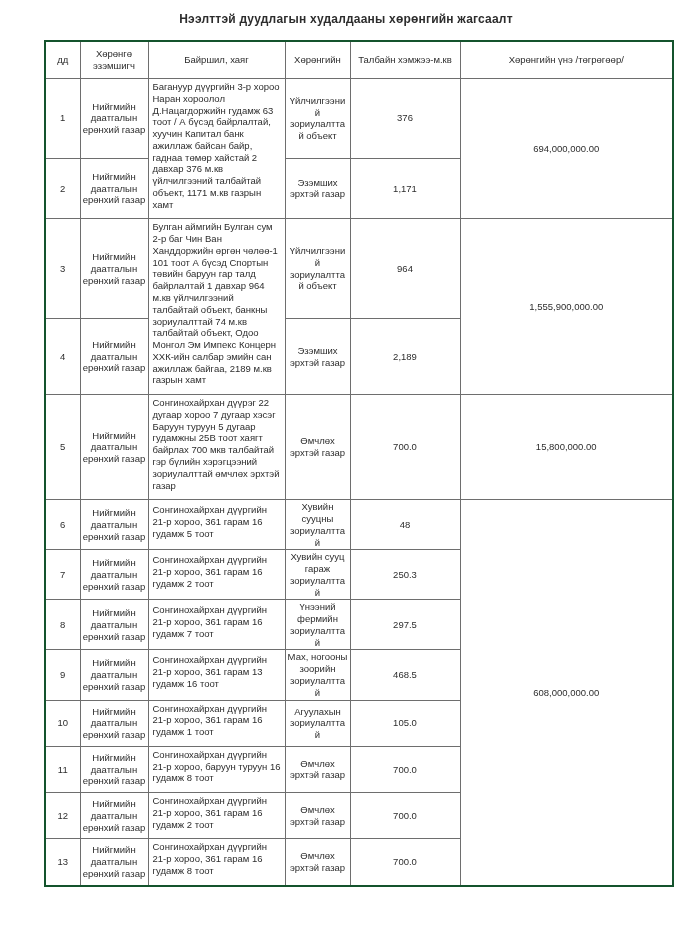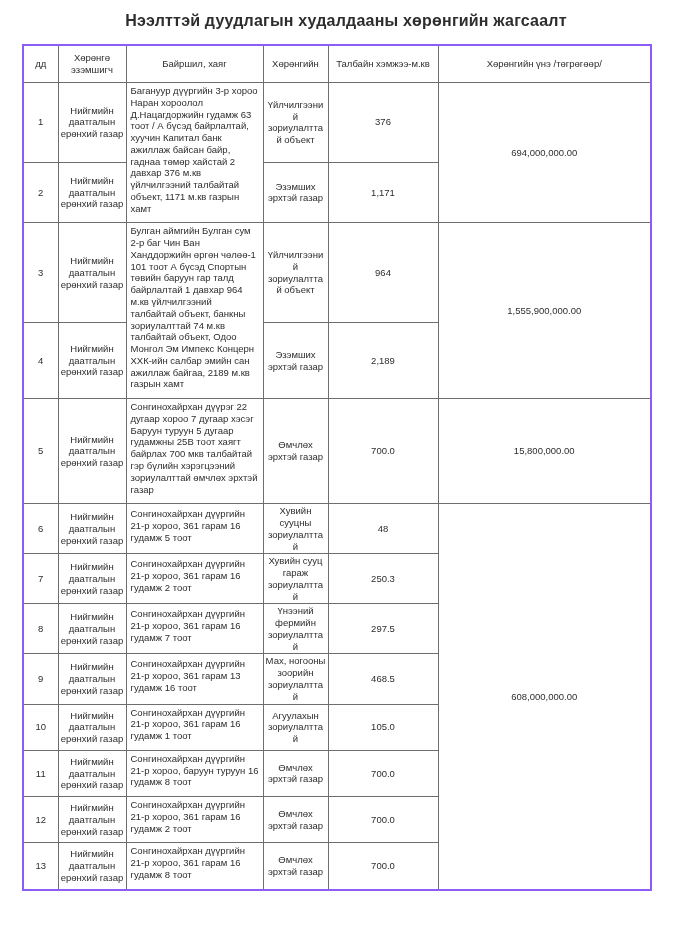--- a/index.html
+++ b/index.html
@@ -10,30 +10,30 @@
   body {
     width: 692px;
     height: 930px;
     overflow: hidden;
     font-family: "Liberation Sans", "DejaVu Sans", sans-serif;
     color: #2d2d2d;
   }
   .doc-title {
     text-align: center;
     font-weight: bold;
-    font-size: 16px;
+    font-size: 12px;
     padding-top: 12px;
     letter-spacing: 0.2px;
   }
   table.asset-table {
     border-collapse: collapse;
     table-layout: fixed;
     width: 628px;
-    margin: 14px 0 0 22px;
-    border: 2px solid #8b5cf6;
+    margin: 14px 0 0 44px;
+    border: 2px solid #14532d;
   }
   .asset-table th,
   .asset-table td {
     border: 1px solid #6e6e6e;
     font-size: 9.5px;
     line-height: 1.24;
     text-align: center;
     vertical-align: middle;
     padding: 1px 2px;
     font-weight: normal;

